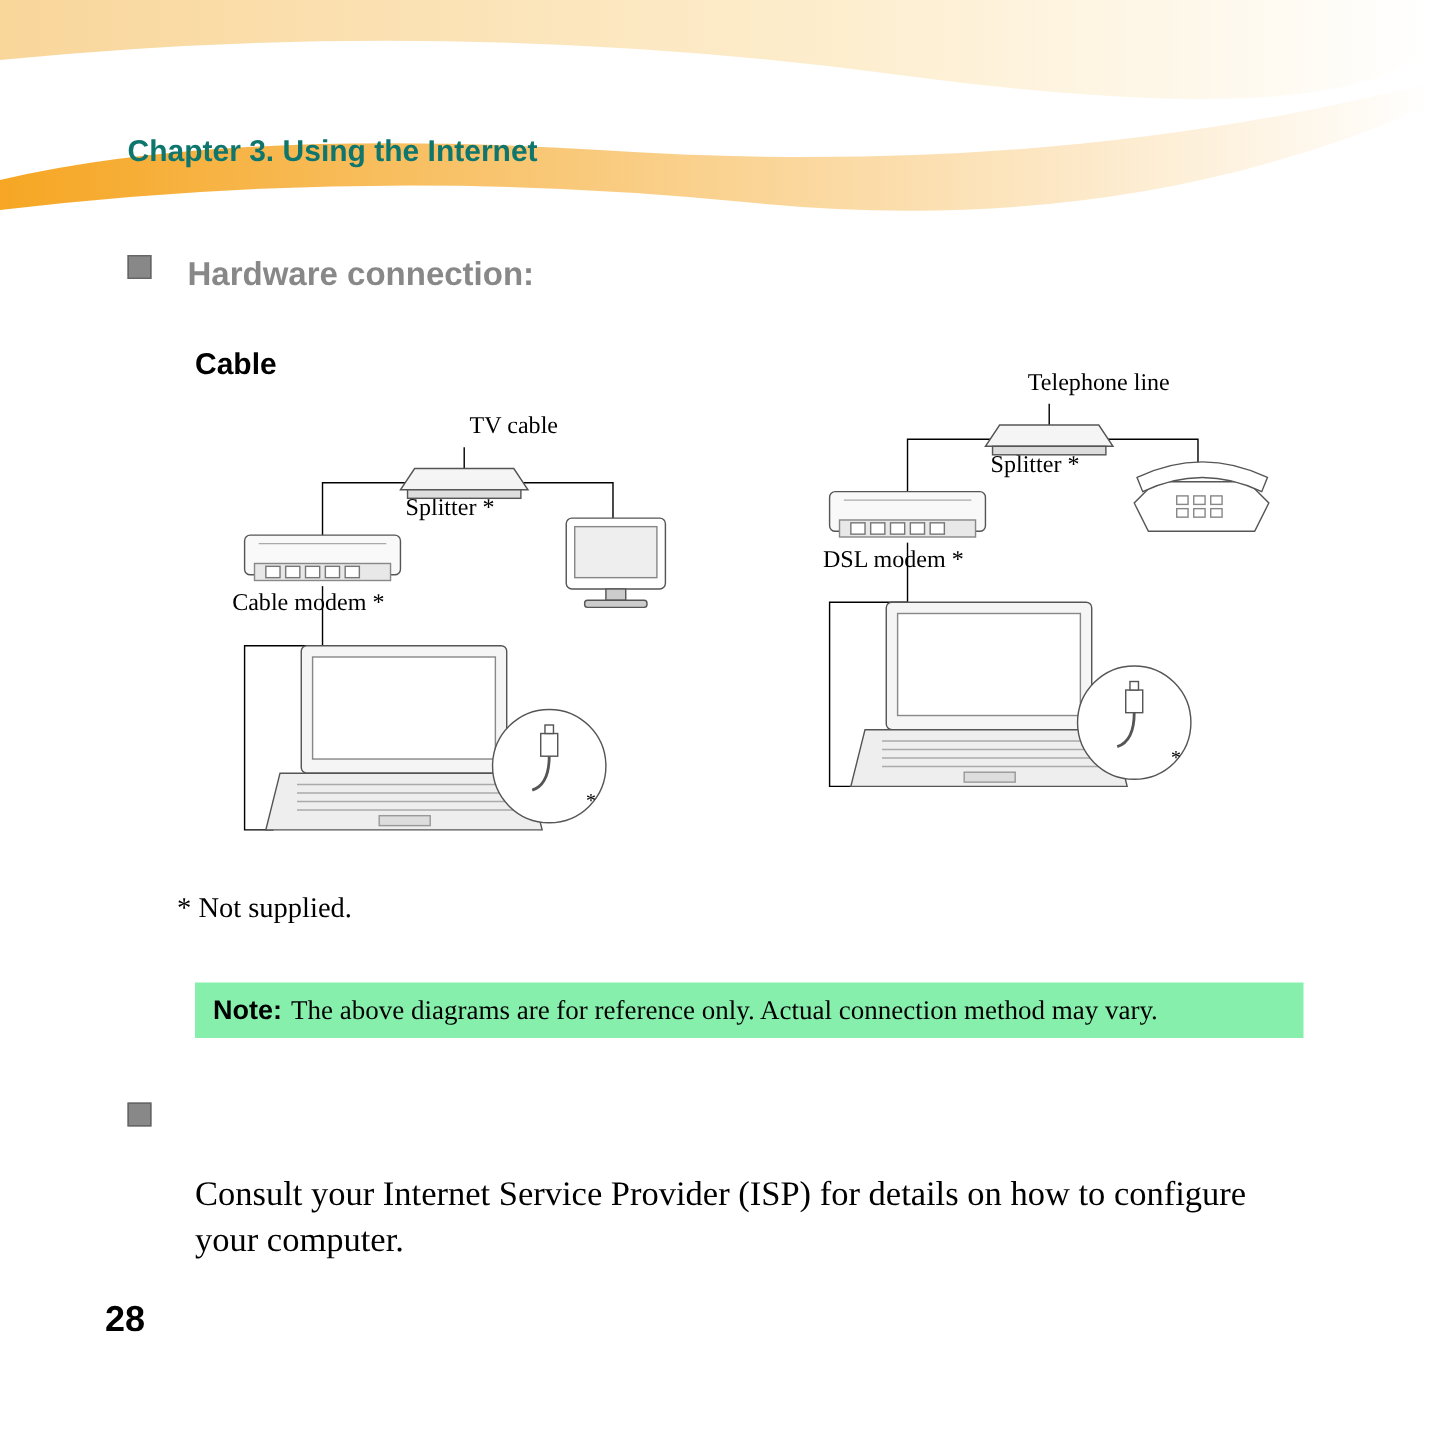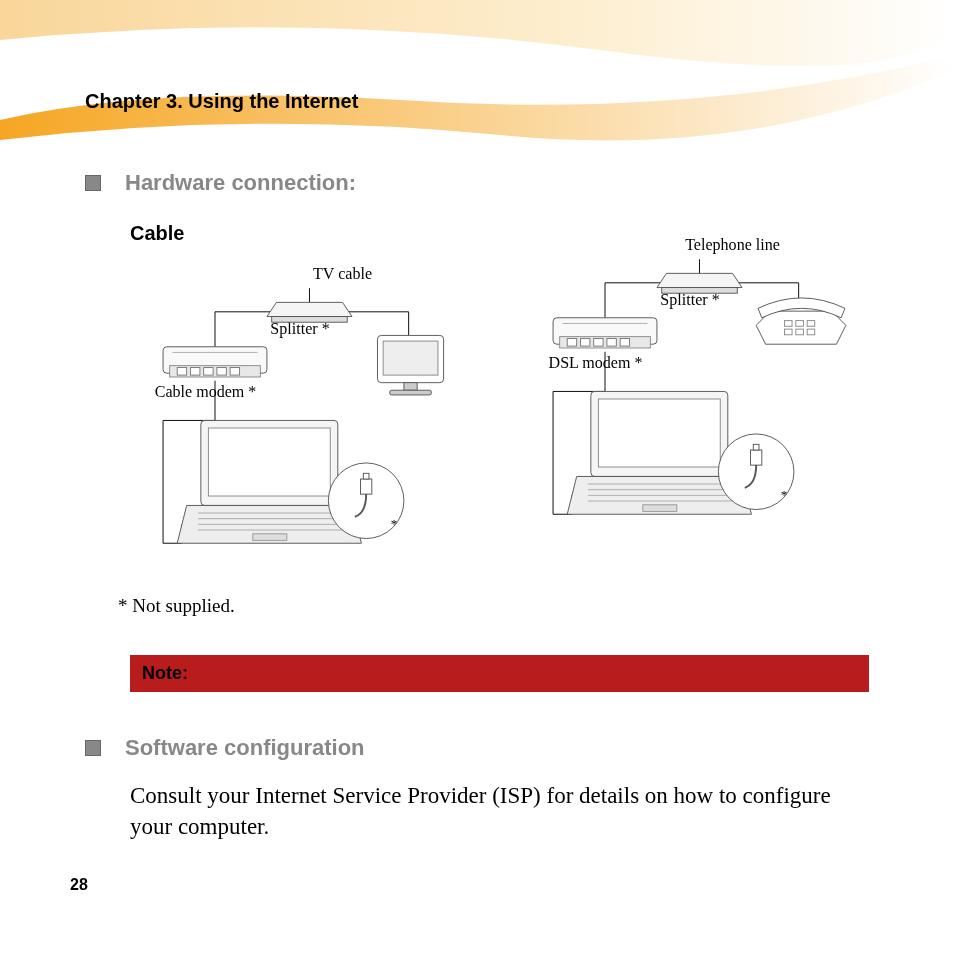--- a/index.html
+++ b/index.html
@@ -19,49 +19,48 @@
     height: 180px;
     pointer-events: none;
   }
   .chapter-title {
     position: absolute;
     top: 90px;
     left: 85px;
     font-family: Arial, Helvetica, sans-serif;
     font-weight: bold;
     font-size: 20px;
-    color: #000000;
+    color: #0f766e;
   }
   .section {
     position: absolute;
     left: 85px;
     right: 85px;
   }
   .sec1 { top: 170px; }
   .sec2 { top: 735px; }
   .bullet-row {
     display: flex;
-    align-items: center;
     gap: 24px;
   }
   .sq-bullet {
     width: 14px; height: 14px;
     background: #888;
     border: 1px solid #666;
     flex: 0 0 auto;
   }
   .sec-heading {
     font-family: Arial, Helvetica, sans-serif;
     font-weight: bold;
     font-size: 22px;
     color: #888;
   }
   .diagrams {
     position: absolute;
-    top: 222px;
+    top: 232px;
     left: 130px;
     right: 85px;
     display: flex;
     gap: 40px;
   }
   .dcol {
     flex: 1;
     position: relative;
     height: 350px;
   }
@@ -80,21 +79,21 @@
     top: 595px;
     left: 118px;
     font-size: 19px;
     font-family: Georgia, serif;
   }
   .note-box {
     position: absolute;
     top: 655px;
     left: 130px;
     right: 85px;
-    background: #b91c1c;
+    background: #86efac;
     padding: 8px 12px;
     font-size: 18px;
     display: flex;
     gap: 6px;
     font-family: Georgia, serif;
   }
   .note-label {
     font-weight: bold;
     font-family: Arial, Helvetica, sans-serif;
     white-space: nowrap;
@@ -107,21 +106,21 @@
     font-size: 23px;
     line-height: 1.35;
     font-family: Georgia, serif;
   }
   .page-number {
     position: absolute;
     bottom: 60px;
     left: 70px;
     font-family: Arial, Helvetica, sans-serif;
     font-weight: bold;
-    font-size: 16px;
+    font-size: 24px;
   }
   text { font-family: Georgia, serif; }
 </style>
 </head>
 <body>
 
 <svg class="swoosh" viewBox="0 0 954 180" preserveAspectRatio="none">
   <defs>
     <linearGradient id="g1" x1="0" y1="0" x2="1" y2="0">
       <stop offset="0%" stop-color="#f6a623"></stop>
@@ -284,24 +283,24 @@
         <text x="276" y="284" font-size="14">*</text>
       </g>
     </svg>
   </div>
 </div>
 
 <div class="footnote">* Not supplied.</div>
 
 <div class="note-box">
   <span class="note-label">Note:</span>
+  <span>The above diagrams are for reference only. Actual connection method may vary.</span>
 </div>
 
 <div class="section sec2">
   <div class="bullet-row">
     <div class="sq-bullet"></div>
-    <div class="sec-heading">Software configuration</div>
   </div>
 </div>
 
 <div class="body-text">Consult your Internet Service Provider (ISP) for details on how to configure your computer.</div>
 
 <div class="page-number">28</div>
 
 </body></html>

